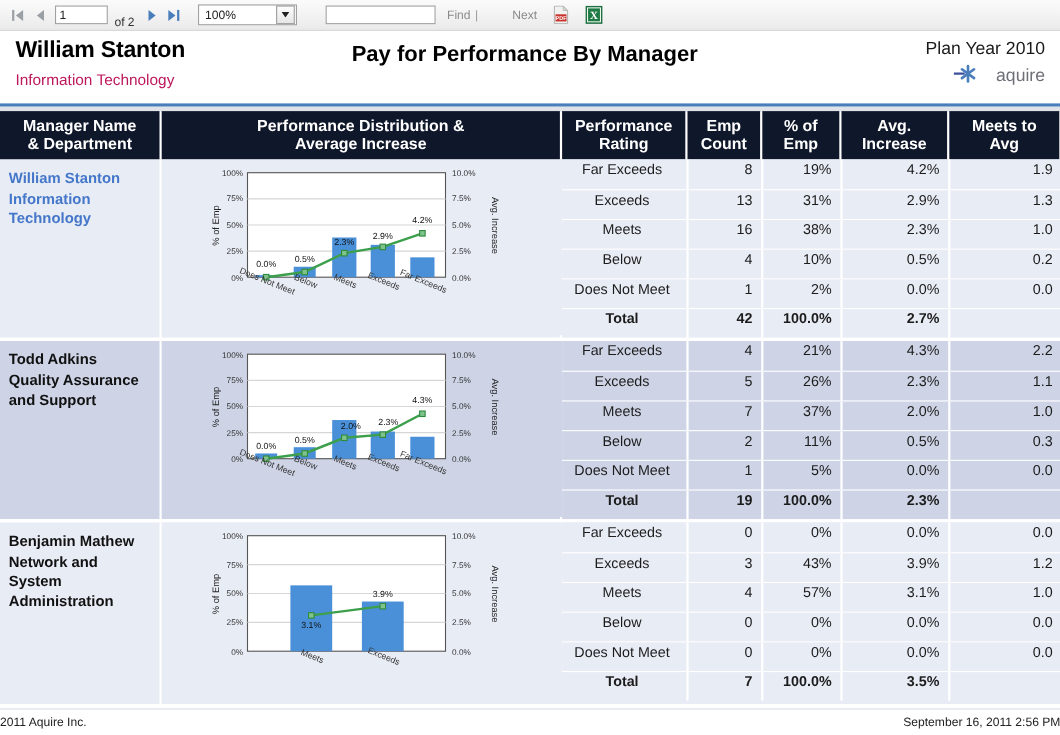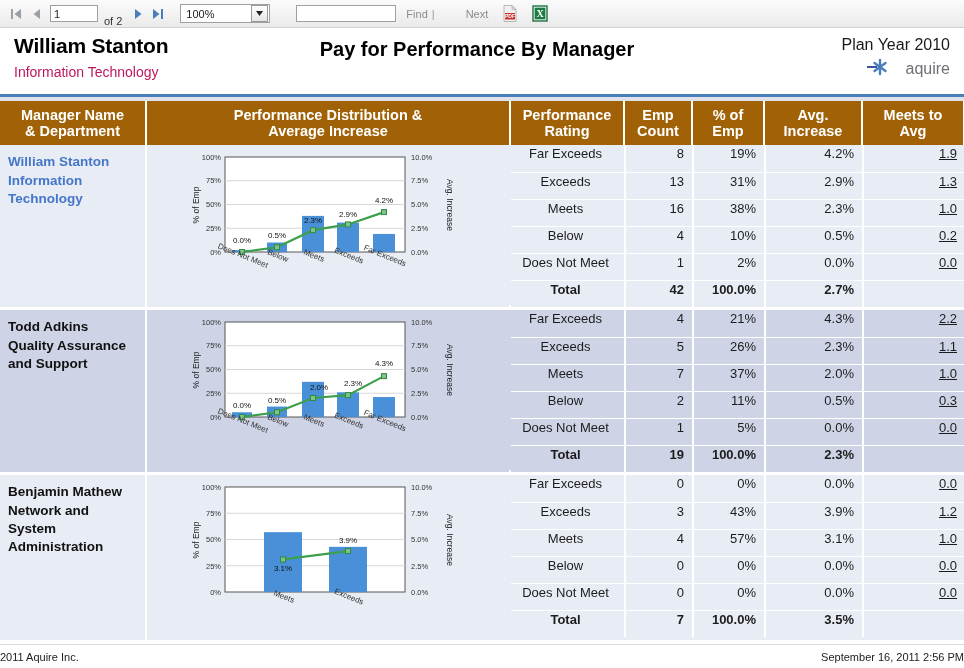--- a/index.html
+++ b/index.html
@@ -94,21 +94,21 @@
   .hdr-rule { height:3px; background:#4a7ebb; margin:0 0 0 0;}
   .hdr-rule2 { height:4px; background:#dfe3e9;}
 
   
   table.report {
     width:964px;
     border-collapse:collapse;
     table-layout:fixed;
   }
   table.report th {
-    background:#a16207;
+    background:#0f172a;
     color:#ffffff;
     font-size:14.5px;
     font-weight:bold;
     padding:6px 4px;
     border-right:2px solid #ffffff;
     line-height:1.12;
     vertical-align:middle;
   }
   th.last { border-right:none; }
 
@@ -138,21 +138,21 @@
   table.stats td {
     height:27px;
     padding:2px 8px 2px 4px;
     border-bottom:1px solid #ffffff;
     border-right:2px solid #ffffff;
     font-size:13px;
     line-height:1.1;
   }
   table.stats td.rating { text-align:center; }
   table.stats td.num { text-align:right; }
-  table.stats td.last { border-right:none;text-decoration:underline; }
+  table.stats td.last { border-right:none; }
   table.stats tr.total td { font-weight:bold; }
   table.stats tr:last-child td { border-bottom:none; }
 
   .sep-row td { height:3px; padding:0; background:#ffffff; border:none;}
 
   
   .rpt-footer {
     position:absolute;
     left:0; right:0; bottom:0;
     height:24px;

